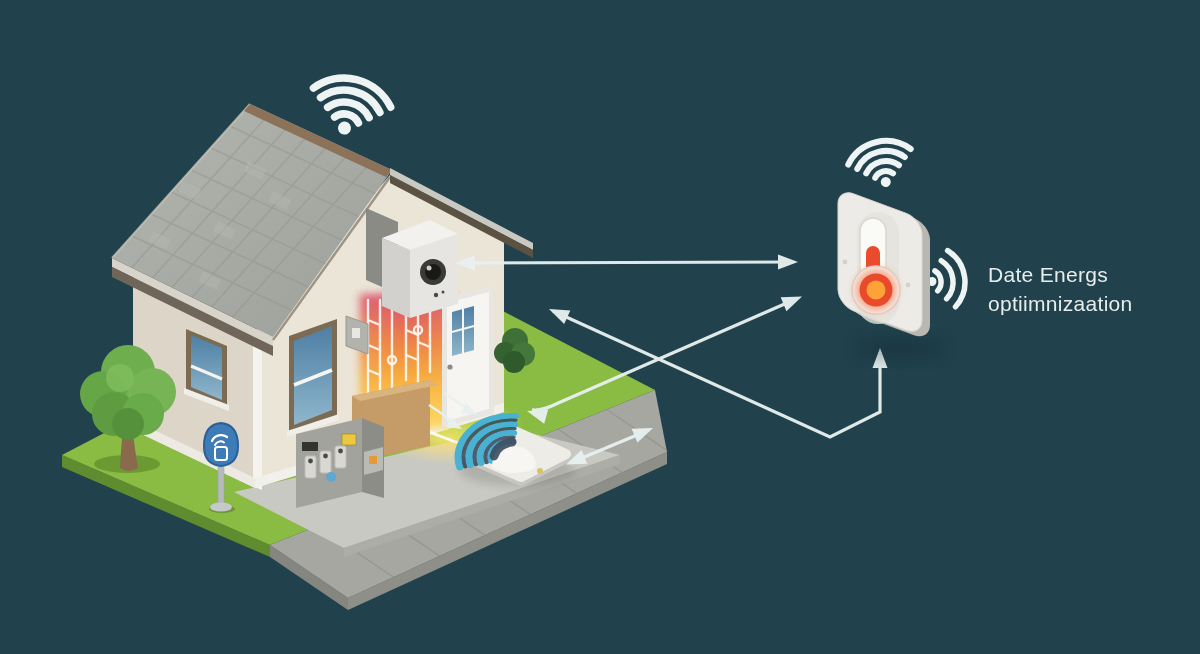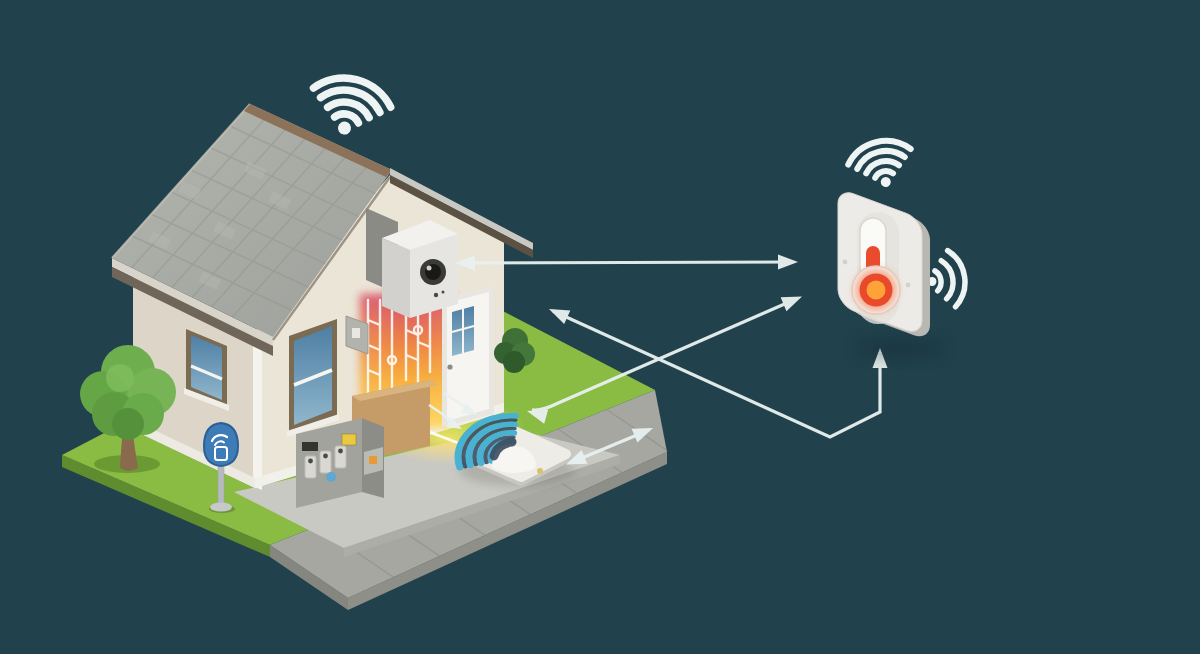--- a/index.html
+++ b/index.html
@@ -322,14 +322,16 @@
       <circle cx="876" cy="290" r="21" fill="#f0612f" opacity="0.55" filter="url(#blur4)"></circle>
       <circle cx="876" cy="290" r="16.5" fill="#e94a2b"></circle>
       <circle cx="876" cy="290" r="9.5" fill="#ffa238"></circle>
     </g>
     <circle cx="845" cy="262" r="2.4" fill="#d3d1ca"></circle>
     <circle cx="908" cy="285" r="2.4" fill="#d3d1ca"></circle>
   </g>
 </svg>
 
   <div class="label" style="color: rgb(231, 237, 236);">
+    <div>Date Energs</div>
+    <div>optiimnizaation</div>
   </div>
 </div>
 
 </body></html>

